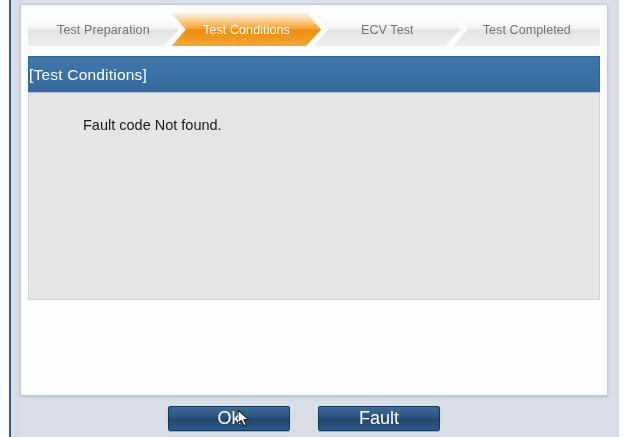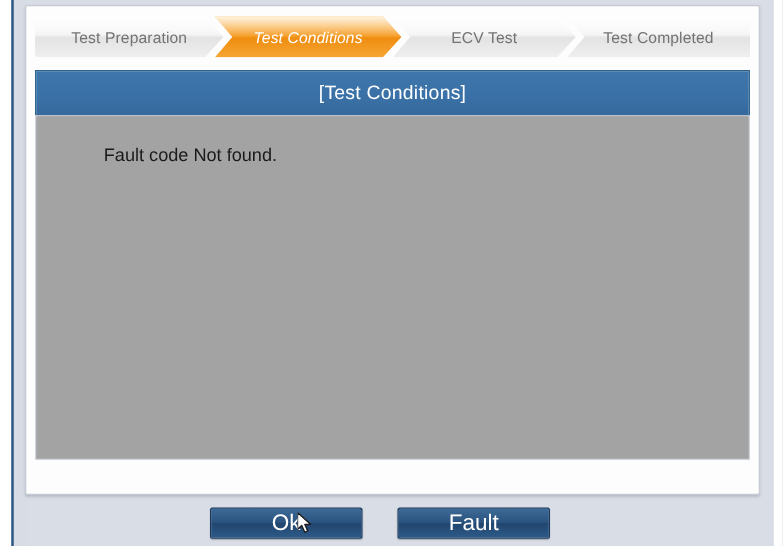--- a/index.html
+++ b/index.html
@@ -105,48 +105,47 @@
     white-space: nowrap;
   }
   .step.active .chev {
     background: linear-gradient(to bottom, #fbb040 0%, #f59a20 48%, #ef8d10 53%, #f6a634 100%);
   }
   .step.active .lbl {
     color: #ffffff;
     font-weight: normal;
   }
   .step.first { flex: 1.03 1 0; }
-  .step.active { flex: 1.02 1 0; z-index: 3; font-style: italic; }
+  .step.active { flex: 1.02 1 0; z-index: 3; }
   .step.last { flex: 1.0 1 0; margin-right: 0; justify-content: center; }
 
   
   .panel {
     position: absolute;
     left: 28px;
     top: 56px;
     width: 572px;
     height: 332px;
     box-sizing: border-box;
   }
   .title-bar {
     height: 36px;
     background: linear-gradient(to bottom, #3f77ad 0%, #3a72a8 50%, #36699c 100%);
     color: #ffffff;
     display: flex;
     align-items: center;
-    justify-content: center;
     font-size: 15.5px;
     letter-spacing: .2px;
     border: 1px solid #2f6490;
     border-bottom: none;
     box-sizing: border-box;
   }
   .content-area {
-    height: 276px;
-    background: #a3a3a3;
+    height: 208px;
+    background: #e5e5e5;
     border: 1px solid #cfd4dc;
     border-top: 1px solid #b9c0cb;
     box-sizing: border-box;
     padding: 22px 0 0 54px;
     position: relative;
   }
   .msg-line {
     font-size: 14.5px;
     color: #1a1a1a;
     line-height: 21px;

